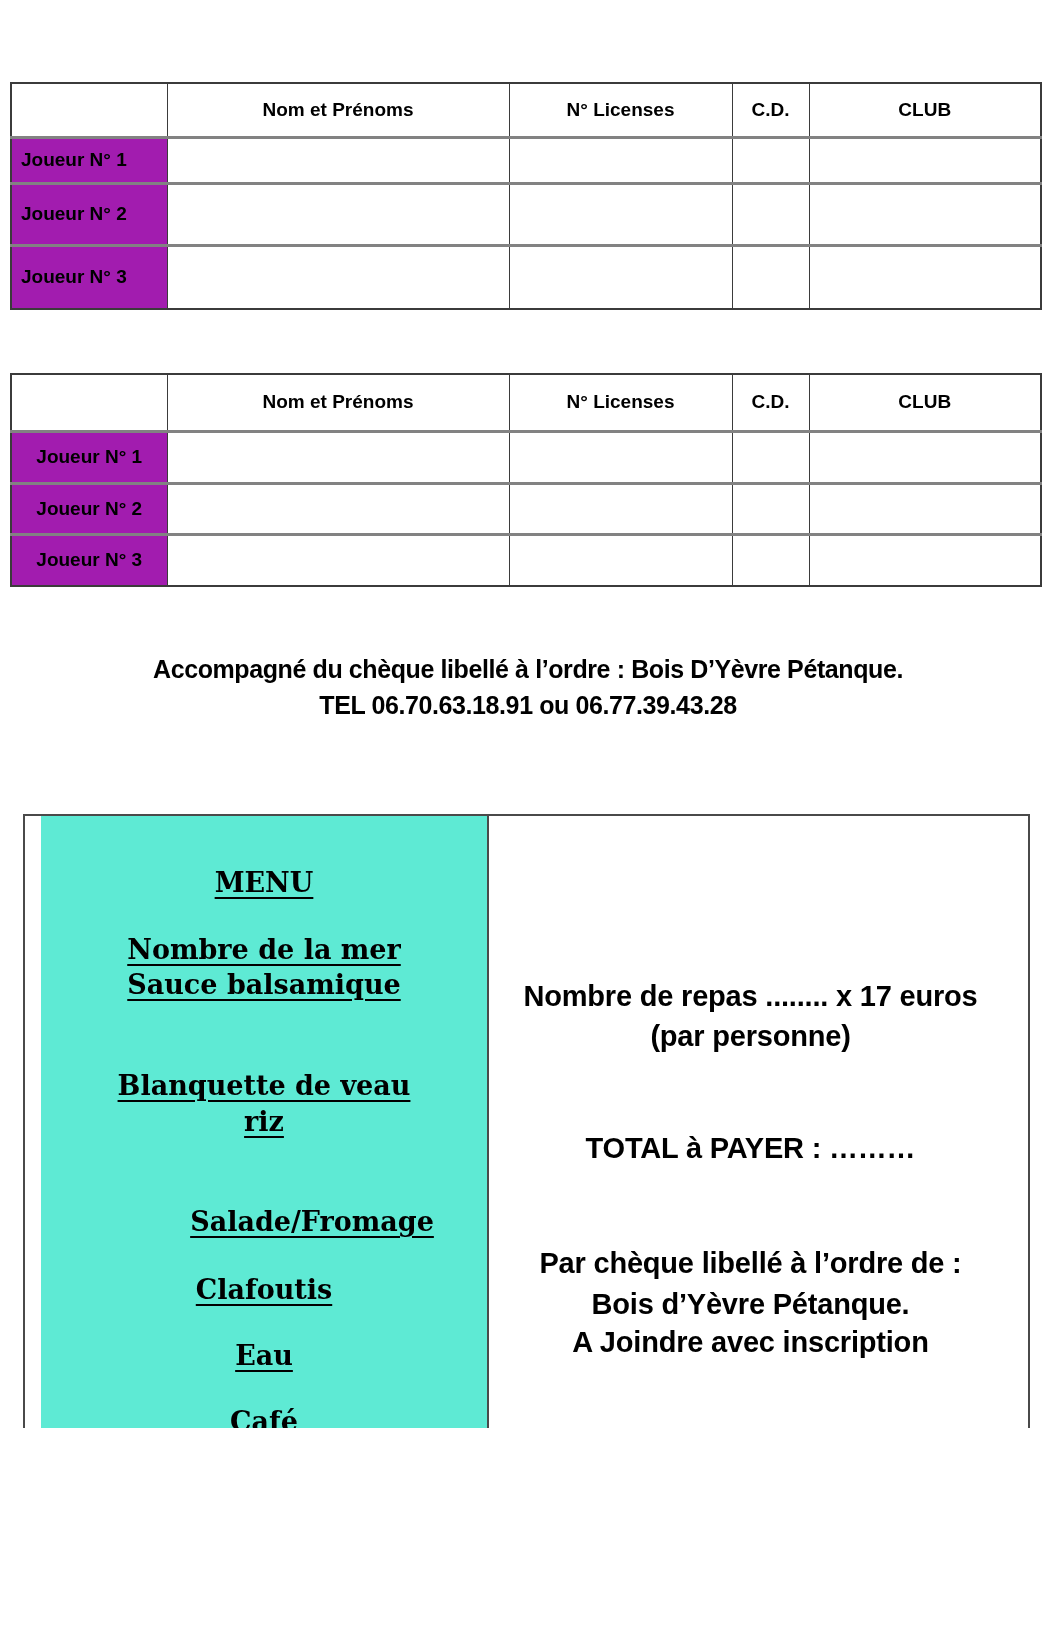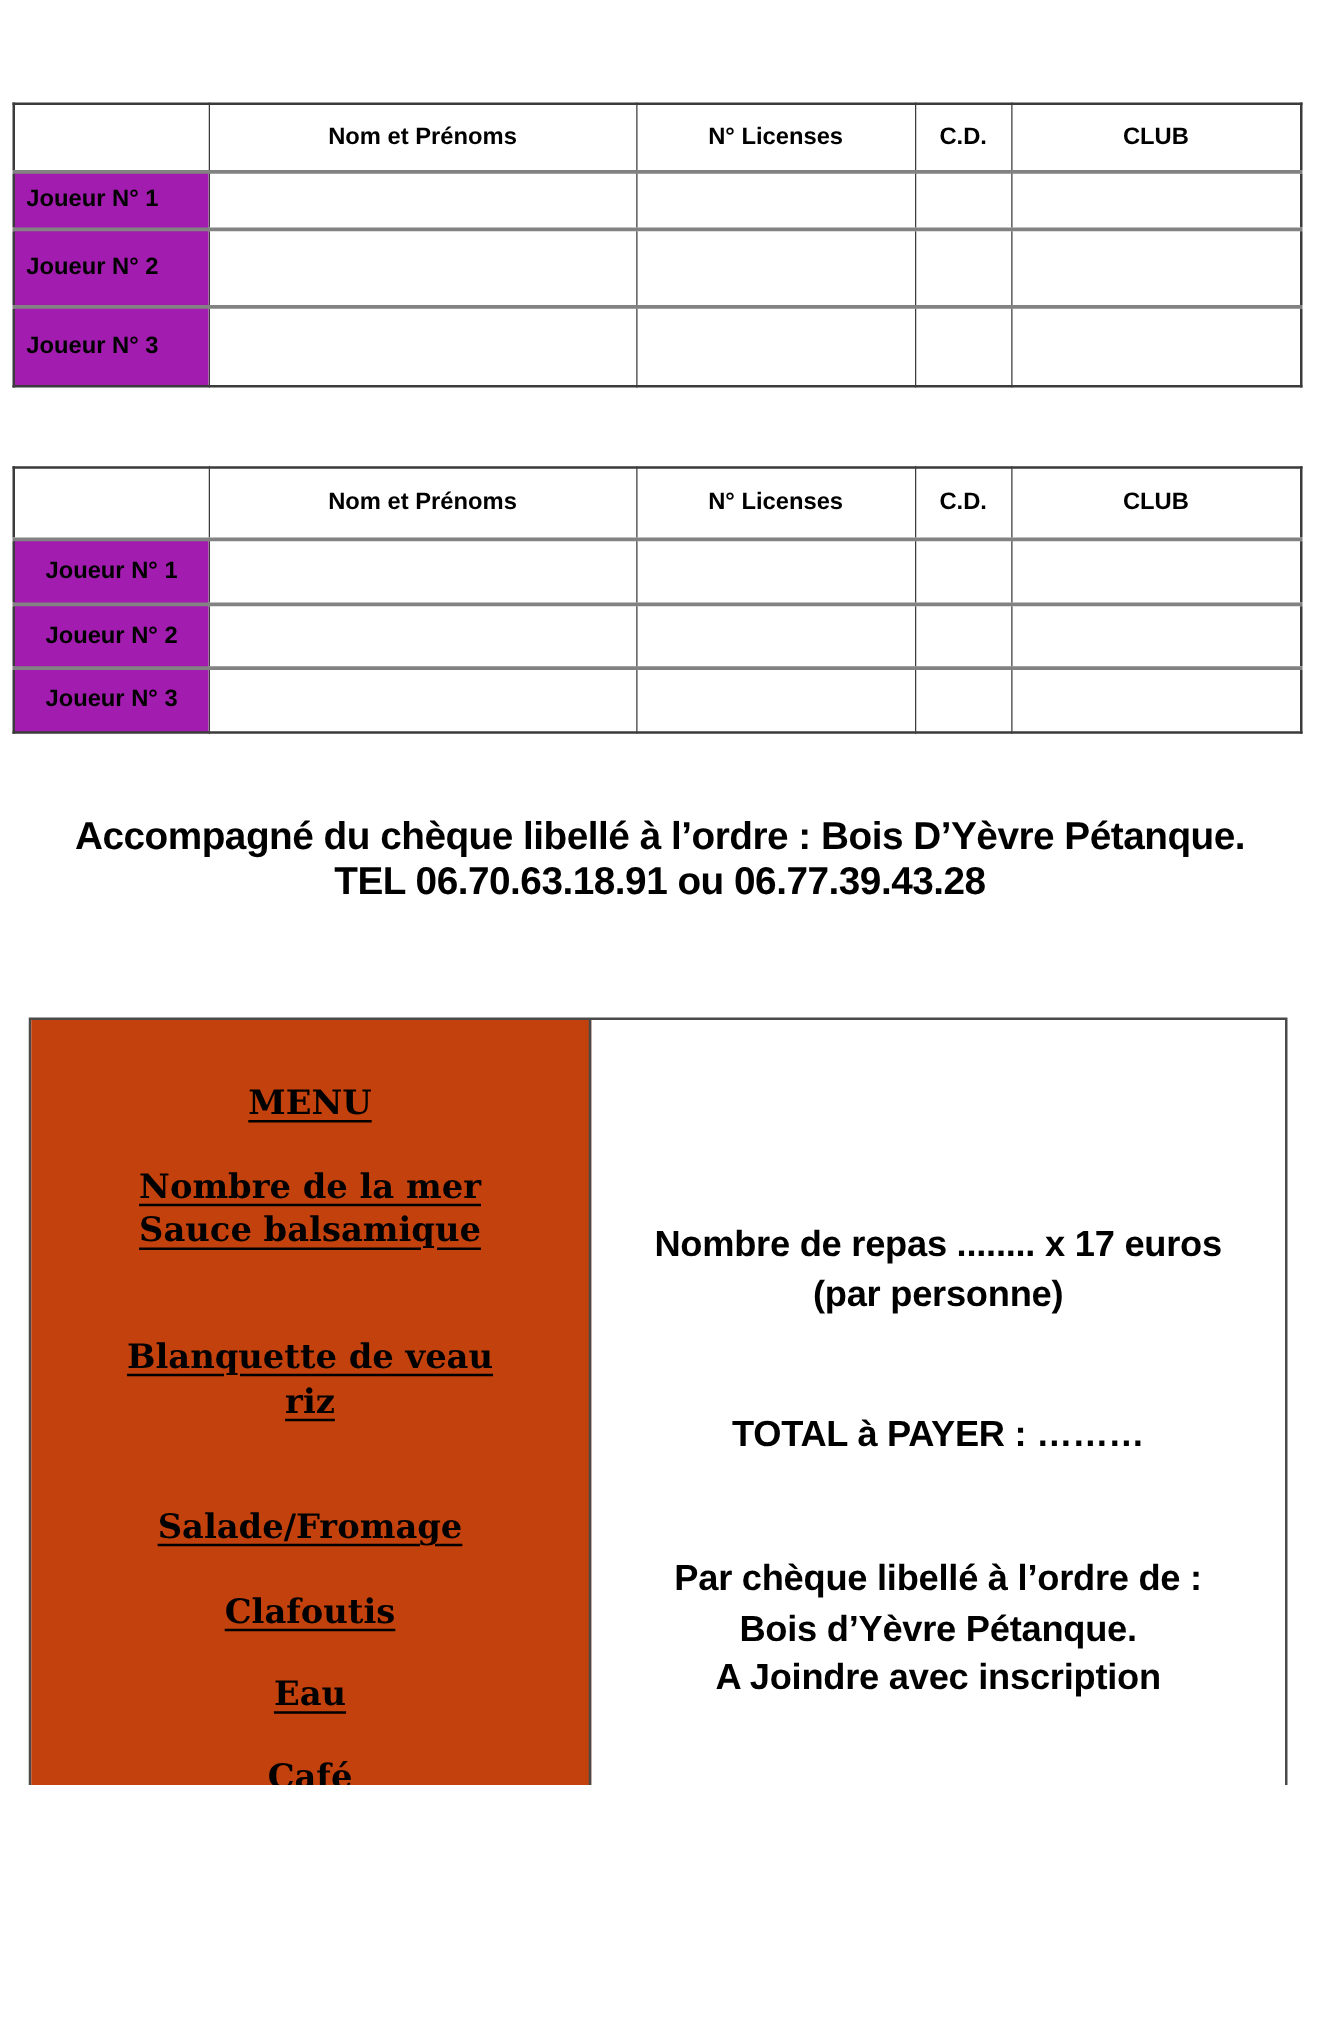--- a/index.html
+++ b/index.html
@@ -27,40 +27,40 @@
   .t1 .r1{height:46px;} .t1 .r2{height:62px;} .t1 .r3{height:64px;}
   .t2 .r1{height:52px;} .t2 .r2{height:51px;} .t2 .r3{height:52px;}
   .label-cell{background:#a21caf;}
   .t1 .label-cell{text-align:left;padding-left:9px;}
   .t2 .label-cell{text-align:center;}
   .fill-cell{background:#ffffff;}
 
   
   .notice{
     position:absolute;left:0;top:651px;width:1056px;
-    text-align:center;font-weight:bold;font-size:31px;line-height:36px;
+    text-align:center;font-weight:bold;font-size:25px;line-height:36px;
     letter-spacing:-0.4px;
   }
 
   
   .bottom-box{
     position:absolute;left:23px;top:814px;width:1007px;height:797px;
     border:2px solid #4a4a4a;box-sizing:border-box;background:#ffffff;
   }
   .menu-panel{
-    position:absolute;left:0;top:0;width:448px;height:100%;
-    background:#c2410c;border-right:2px solid #4a4a4a;box-sizing:border-box;
+    position:absolute;left:16px;top:0;width:448px;height:100%;
+    background:#5eead4;border-right:2px solid #4a4a4a;box-sizing:border-box;
   }
   .menu-line{
     position:absolute;left:0;width:100%;text-align:center;
     font-family:"DejaVu Serif", serif;font-weight:bold;font-size:27px;
     text-decoration:underline;text-decoration-thickness:2px;text-underline-offset:5px;
   }
   .m0{top:51px;} .m1{top:118px;} .m2{top:153px;} .m3{top:254px;} .m4{top:290px;}
-  .m5{top:390px;} .m6{top:458px;} .m7{top:524px;} .m8{top:590px;}
+  .m5{top:390px;margin-left:48px;} .m6{top:458px;} .m7{top:524px;} .m8{top:590px;}
 
   .order-panel{position:absolute;left:448px;top:0;right:0;height:100%;}
   .order-line{
     position:absolute;left:0;width:100%;text-align:center;
     font-weight:bold;font-size:29px;letter-spacing:-0.2px;
   }
   .o-meal{top:164px;} .o-person{top:204px;} .o-total{top:316px;}
   .o-chq1{top:431px;} .o-chq2{top:472px;} .o-chq3{top:510px;}
 </style>
 </head>

